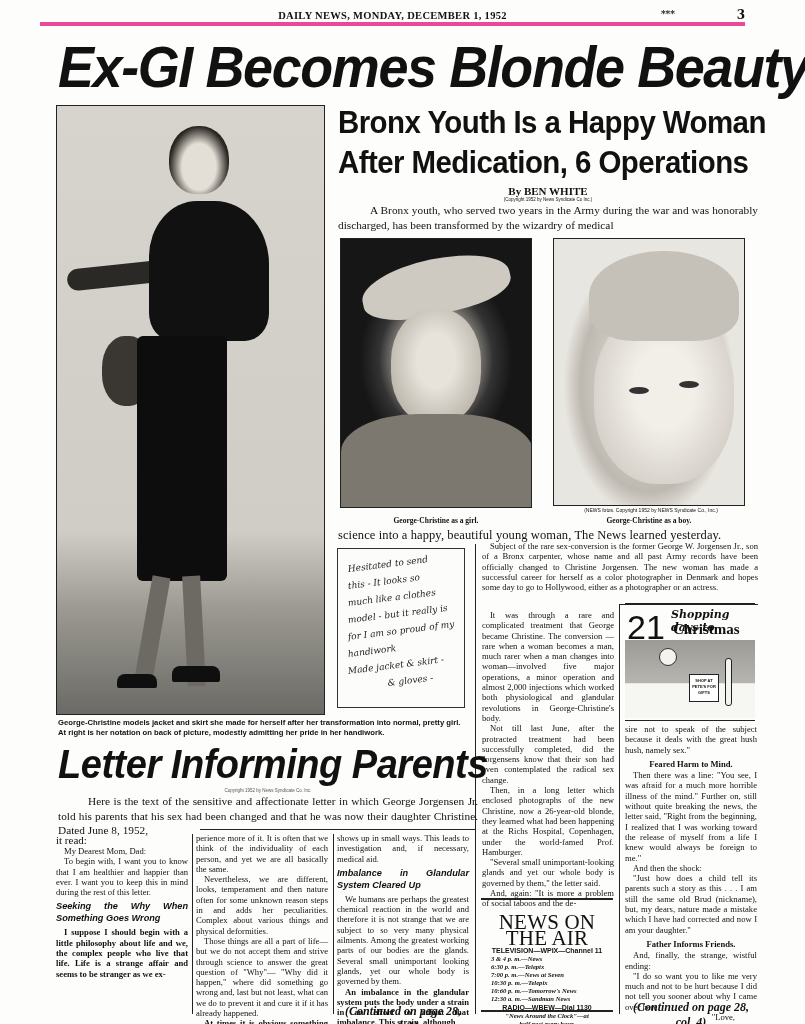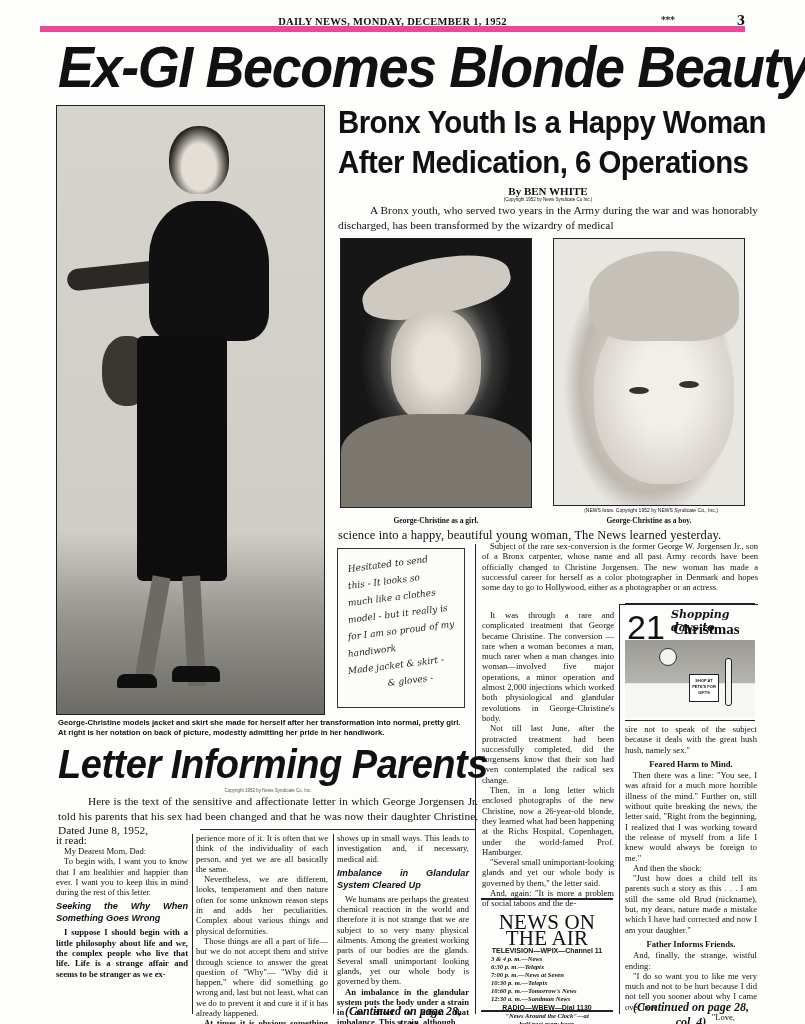--- a/index.html
+++ b/index.html
@@ -1,21 +1,21 @@
 <!DOCTYPE html>
 <html><head>
 <meta charset="utf-8">
 <style>
   * { box-sizing: border-box; margin: 0; padding: 0; }
   html, body { width: 805px; height: 1024px; background: #fdfdfb; overflow: hidden; }
   body { position: relative; font-family: "DejaVu Serif", "Liberation Serif", serif; color: #111; }
   .abs { position: absolute; }
 
   
-  .folio { left: 40px; top: 10px; width: 705px; height: 22px; border-bottom: 6px solid #ec4899; }
+  .folio { left: 40px; top: 4px; width: 705px; height: 22px; border-bottom: 4px solid #ec4899; }
   .folio .dateline { position: absolute; left: 0; right: 0; top: 6px; text-align: center; font-family: "Liberation Serif", serif; font-weight: bold; font-size: 10.5px; letter-spacing: 0.3px; }
   .folio .stars { position: absolute; right: 70px; top: 5px; font-size: 9px; font-weight: bold; }
   .folio .pageno { position: absolute; right: 0; top: 4px; font-size: 12px; font-weight: bold; }
 
   
   .main-head { left: 58px; top: 34px; width: 690px; height: 70px; font-family: "Liberation Sans", sans-serif; font-weight: bold; font-style: italic; font-size: 58px; line-height: 66px; letter-spacing: -1.5px; transform: scaleX(0.93); transform-origin: left top; white-space: nowrap; }
 
   
   .photo { background: #888; border: 1px solid #222; overflow: hidden; }
   .photo-main { left: 56px; top: 105px; width: 269px; height: 610px;

